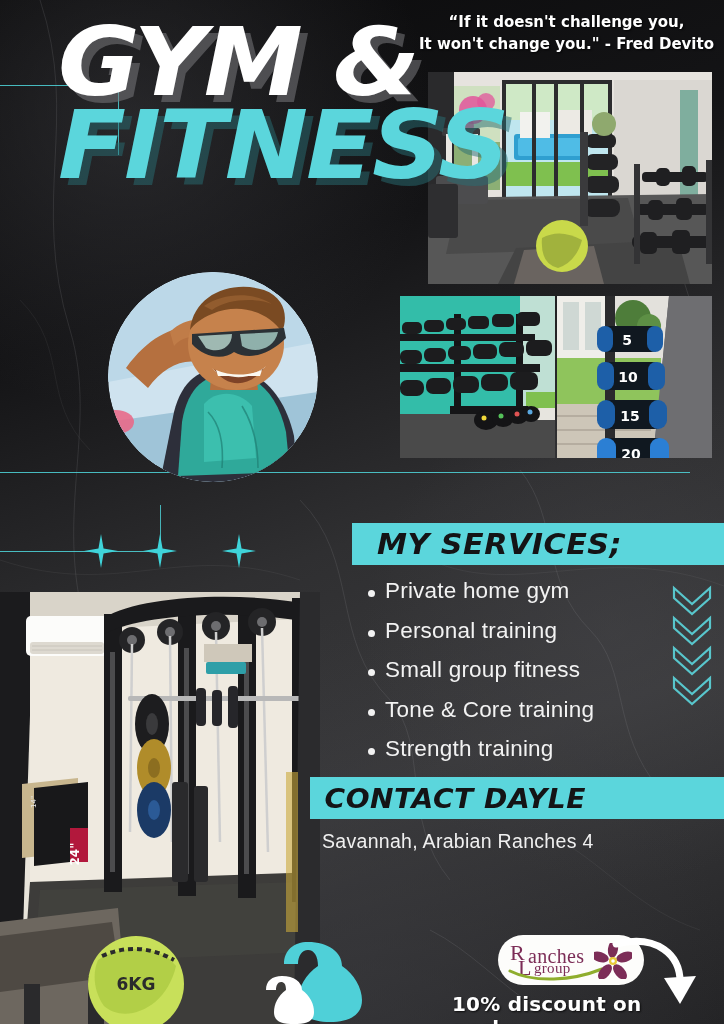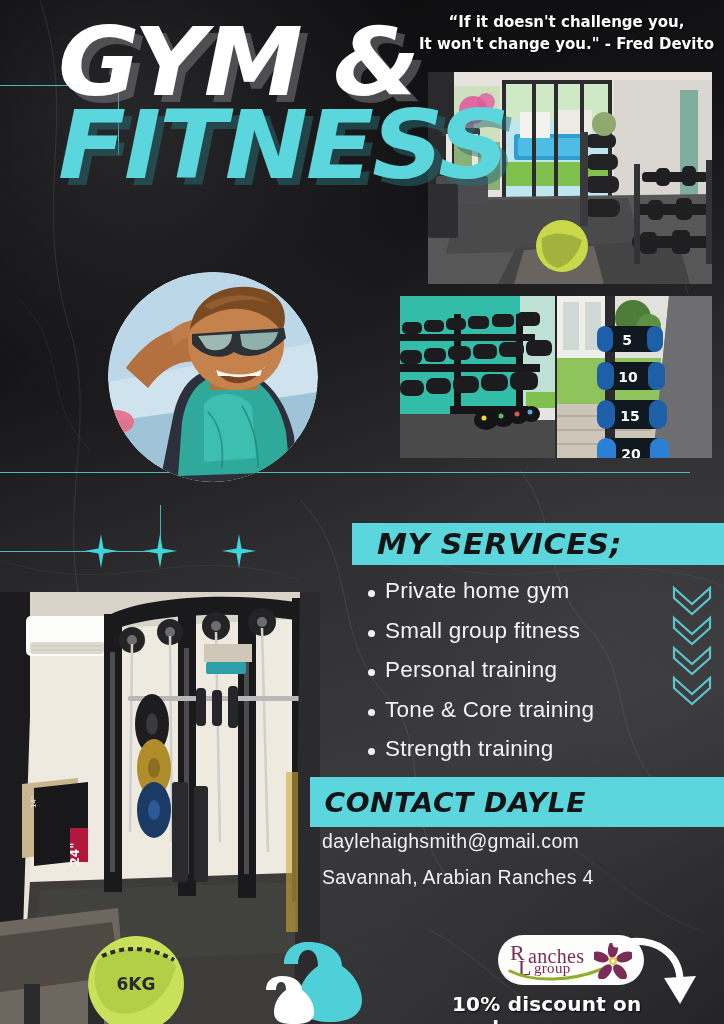--- a/index.html
+++ b/index.html
@@ -69,21 +69,21 @@
     position:absolute; background:#5bd6dc; display:flex; align-items:center;
   }
   .banner span{
     font-family:"DejaVu Sans", sans-serif;
     font-weight:bold; font-style:italic; color:#141416;
     transform:scaleX(1.04); transform-origin:left center;
     white-space:nowrap;
   }
   #bn-services{ left:352px; top:523px; width:372px; height:42px; }
   #bn-services span{ font-size:29px; padding-left:24px; letter-spacing:.5px; }
-  #bn-contact{ left:310px; top:777px; width:414px; height:50px; }
+  #bn-contact{ left:310px; top:777px; width:414px; height:42px; }
   #bn-contact span{ font-size:27px; padding-left:14px; letter-spacing:.5px; }
 
   
   #services{ position:absolute; left:368px; top:580px; width:300px; z-index:6; }
   .svc{
     display:flex; align-items:flex-start; gap:10px;
     color:#f2f2f2; font-size:22.5px; line-height:1.0;
     margin-bottom:17px; font-family:"Liberation Sans", sans-serif;
   }
   .svc .dot{
@@ -508,25 +508,25 @@
     <span>MY SERVICES;</span>
   </div>
 
   <div id="services">
     <div class="svc">
       <span class="dot"></span>
       <span class="txt">Private home gym</span>
     </div>
     <div class="svc">
       <span class="dot"></span>
-      <span class="txt">Small group fitness</span>
+      <span class="txt">Personal training</span>
     </div>
     <div class="svc">
       <span class="dot"></span>
-      <span class="txt">Personal training</span>
+      <span class="txt">Small group fitness</span>
     </div>
     <div class="svc">
       <span class="dot"></span>
       <span class="txt">Tone &amp; Core training</span>
     </div>
     <div class="svc">
       <span class="dot"></span>
       <span class="txt">Strength training</span>
     </div>
   </div>
@@ -538,21 +538,20 @@
       <path d="M6 64 L24 80 L42 64 L42 74 L24 90 L6 74 Z"></path>
       <path d="M6 94 L24 110 L42 94 L42 104 L24 120 L6 104 Z"></path>
     </g>
   </svg>
 
   <div class="banner" id="bn-contact">
     <span>CONTACT DAYLE</span>
   </div>
 
   <div id="contact">
-    <div class="cline">daylehaighsmith@gmail.com</div>
     <div class="cline">Savannah, Arabian Ranches 4</div>
   </div>
 
   <svg id="kettlebells" width="104" height="88" viewBox="0 0 104 88">
     <path d="M34 6 C54 6 68 16 68 30 C80 38 88 52 88 64 C88 80 74 86 56 86 C38 86 24 80 24 64 C24 52 32 38 44 30 C44 20 40 14 34 14 C28 14 24 20 24 28 L10 28 C10 14 20 6 34 6 Z" fill="#4fd0d8" transform="translate(12,0)"></path>
     <path d="M20 40 C32 40 40 46 40 54 C48 60 52 68 52 76 C52 86 44 88 32 88 C20 88 12 86 12 76 C12 68 16 60 24 54 C24 48 22 46 19 46 C16 46 14 49 14 54 L4 54 C4 45 10 40 20 40 Z" fill="#ffffff"></path>
   </svg>
 
   <div id="logo">
     <div id="logo-inner">

